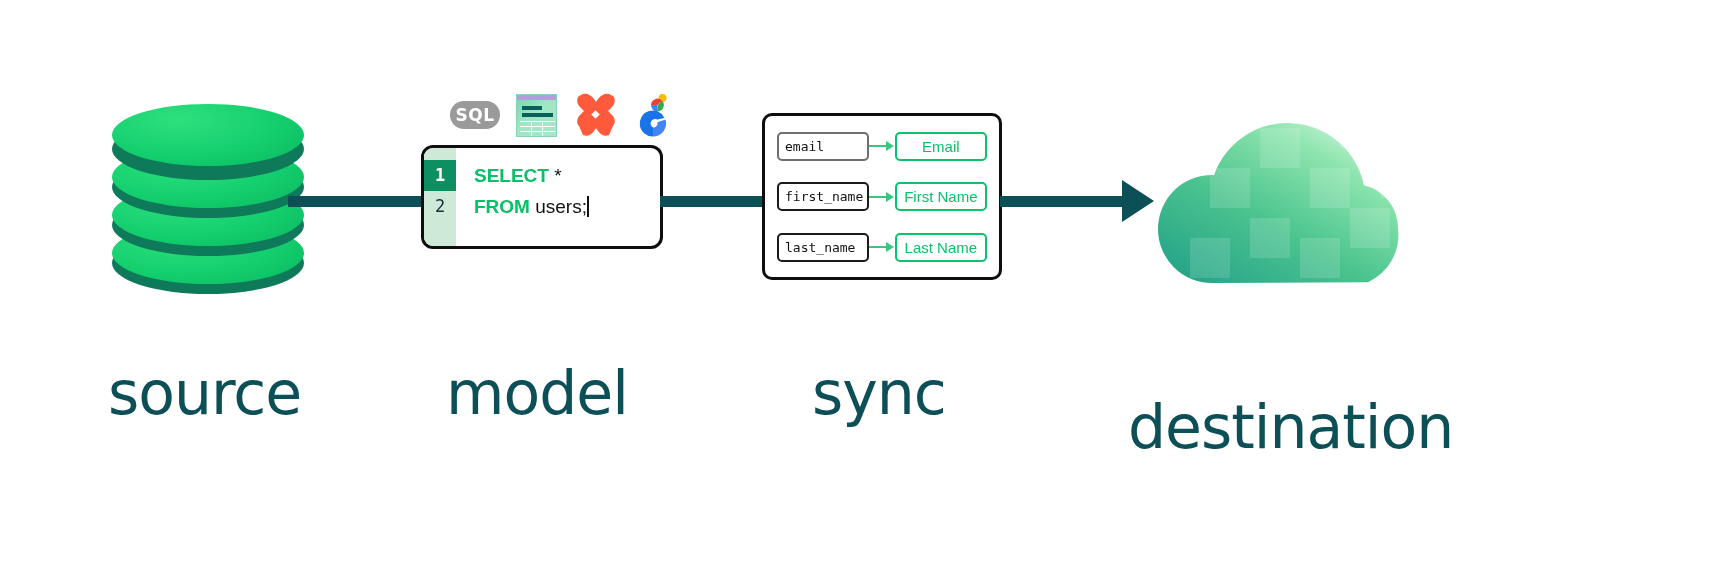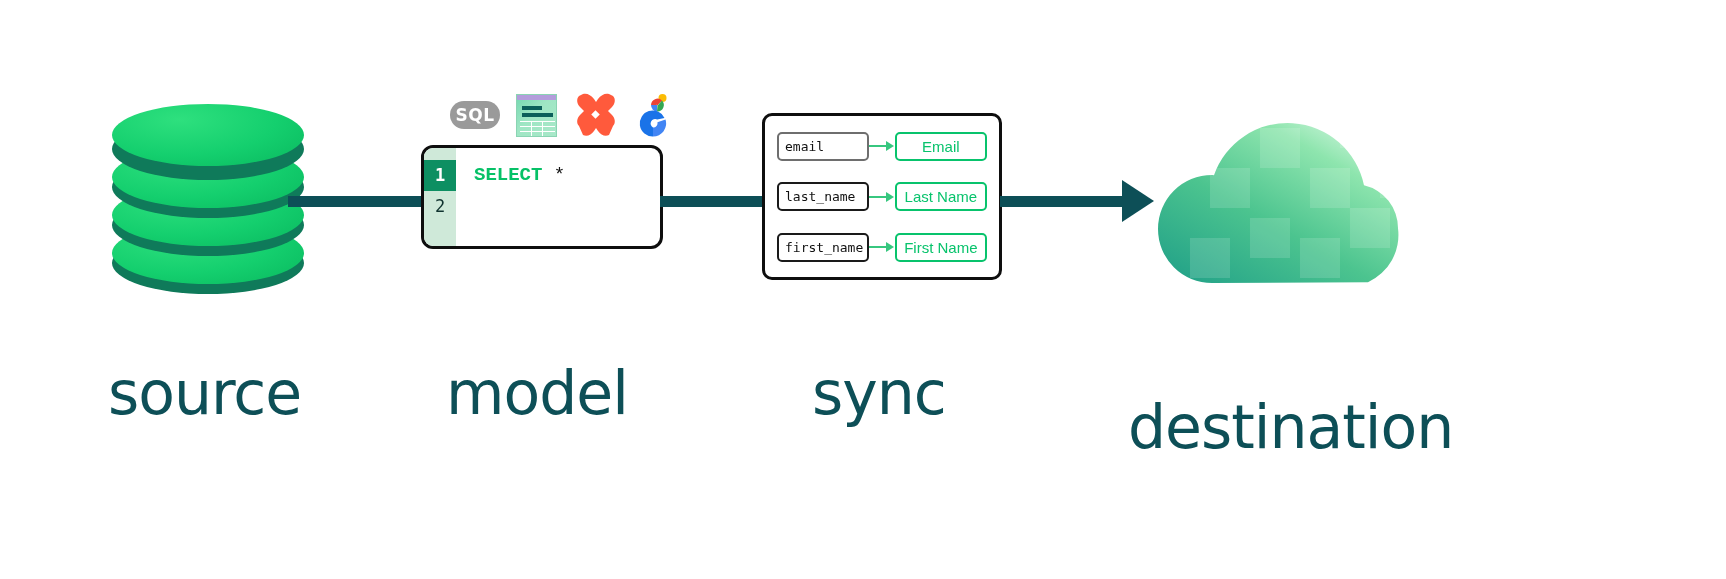--- a/index.html
+++ b/index.html
@@ -160,21 +160,21 @@
     font-weight: bold;
   }
   #code-lines {
     flex: 1;
     padding: 12px 0 0 18px;
     box-sizing: border-box;
   }
   .code-line {
     height: 31px;
     line-height: 31px;
-    font-family: Liberation Mono, monospace;
+    font-family: Liberation Sans, sans-serif;
     font-size: 19px;
     color: #111111;
     white-space: pre;
   }
   .kw { color: #06c167; font-weight: bold; }
   .star { color: #111111; }
   .caret {
     display: inline-block;
     width: 2px;
     height: 21px;
@@ -329,52 +329,53 @@
     </svg>
   </div>
 
   <div id="code-block">
     <div id="gutter">
       <div class="gutter-num active">1</div>
       <div class="gutter-num">2</div>
     </div>
     <div id="code-lines">
       <div class="code-line"><span class="kw">SELECT</span><span class="star"> *</span></div>
+      <div class="code-line"><span class="kw">FROM</span><span> users;</span><span class="caret"></span></div>
     </div>
   </div>
 
   <div class="connector" id="conn-model-sync"></div>
 
   <div id="sync-box">
 
     <div class="map-row">
       <div class="src-field muted">email</div>
       <div class="map-arrow">
         <div class="shaft"></div>
           <div class="head"></div>
       </div>
       <div class="dst-field">Email</div>
     </div>
 
     <div class="map-row">
+      <div class="src-field">first_name</div>
+      <div class="map-arrow">
+        <div class="shaft"></div>
+          <div class="head"></div>
+      </div>
+      <div class="dst-field">First Name</div>
+    </div>
+
+    <div class="map-row">
       <div class="src-field">last_name</div>
       <div class="map-arrow">
         <div class="shaft"></div>
           <div class="head"></div>
       </div>
       <div class="dst-field">Last Name</div>
-    </div>
-
-    <div class="map-row">
-      <div class="src-field">first_name</div>
-      <div class="map-arrow">
-        <div class="shaft"></div>
-          <div class="head"></div>
-      </div>
-      <div class="dst-field">First Name</div>
     </div>
   </div>
 
   <div class="connector" id="conn-sync-dest"></div>
   <div class="arrow-head"></div>
 
   <svg id="cloud" viewBox="0 0 292 180">
     <defs>
       <linearGradient id="cloudGrad" x1="0%" y1="100%" x2="85%" y2="0%">
         <stop offset="0%" stop-color="#1e9e87"></stop>

